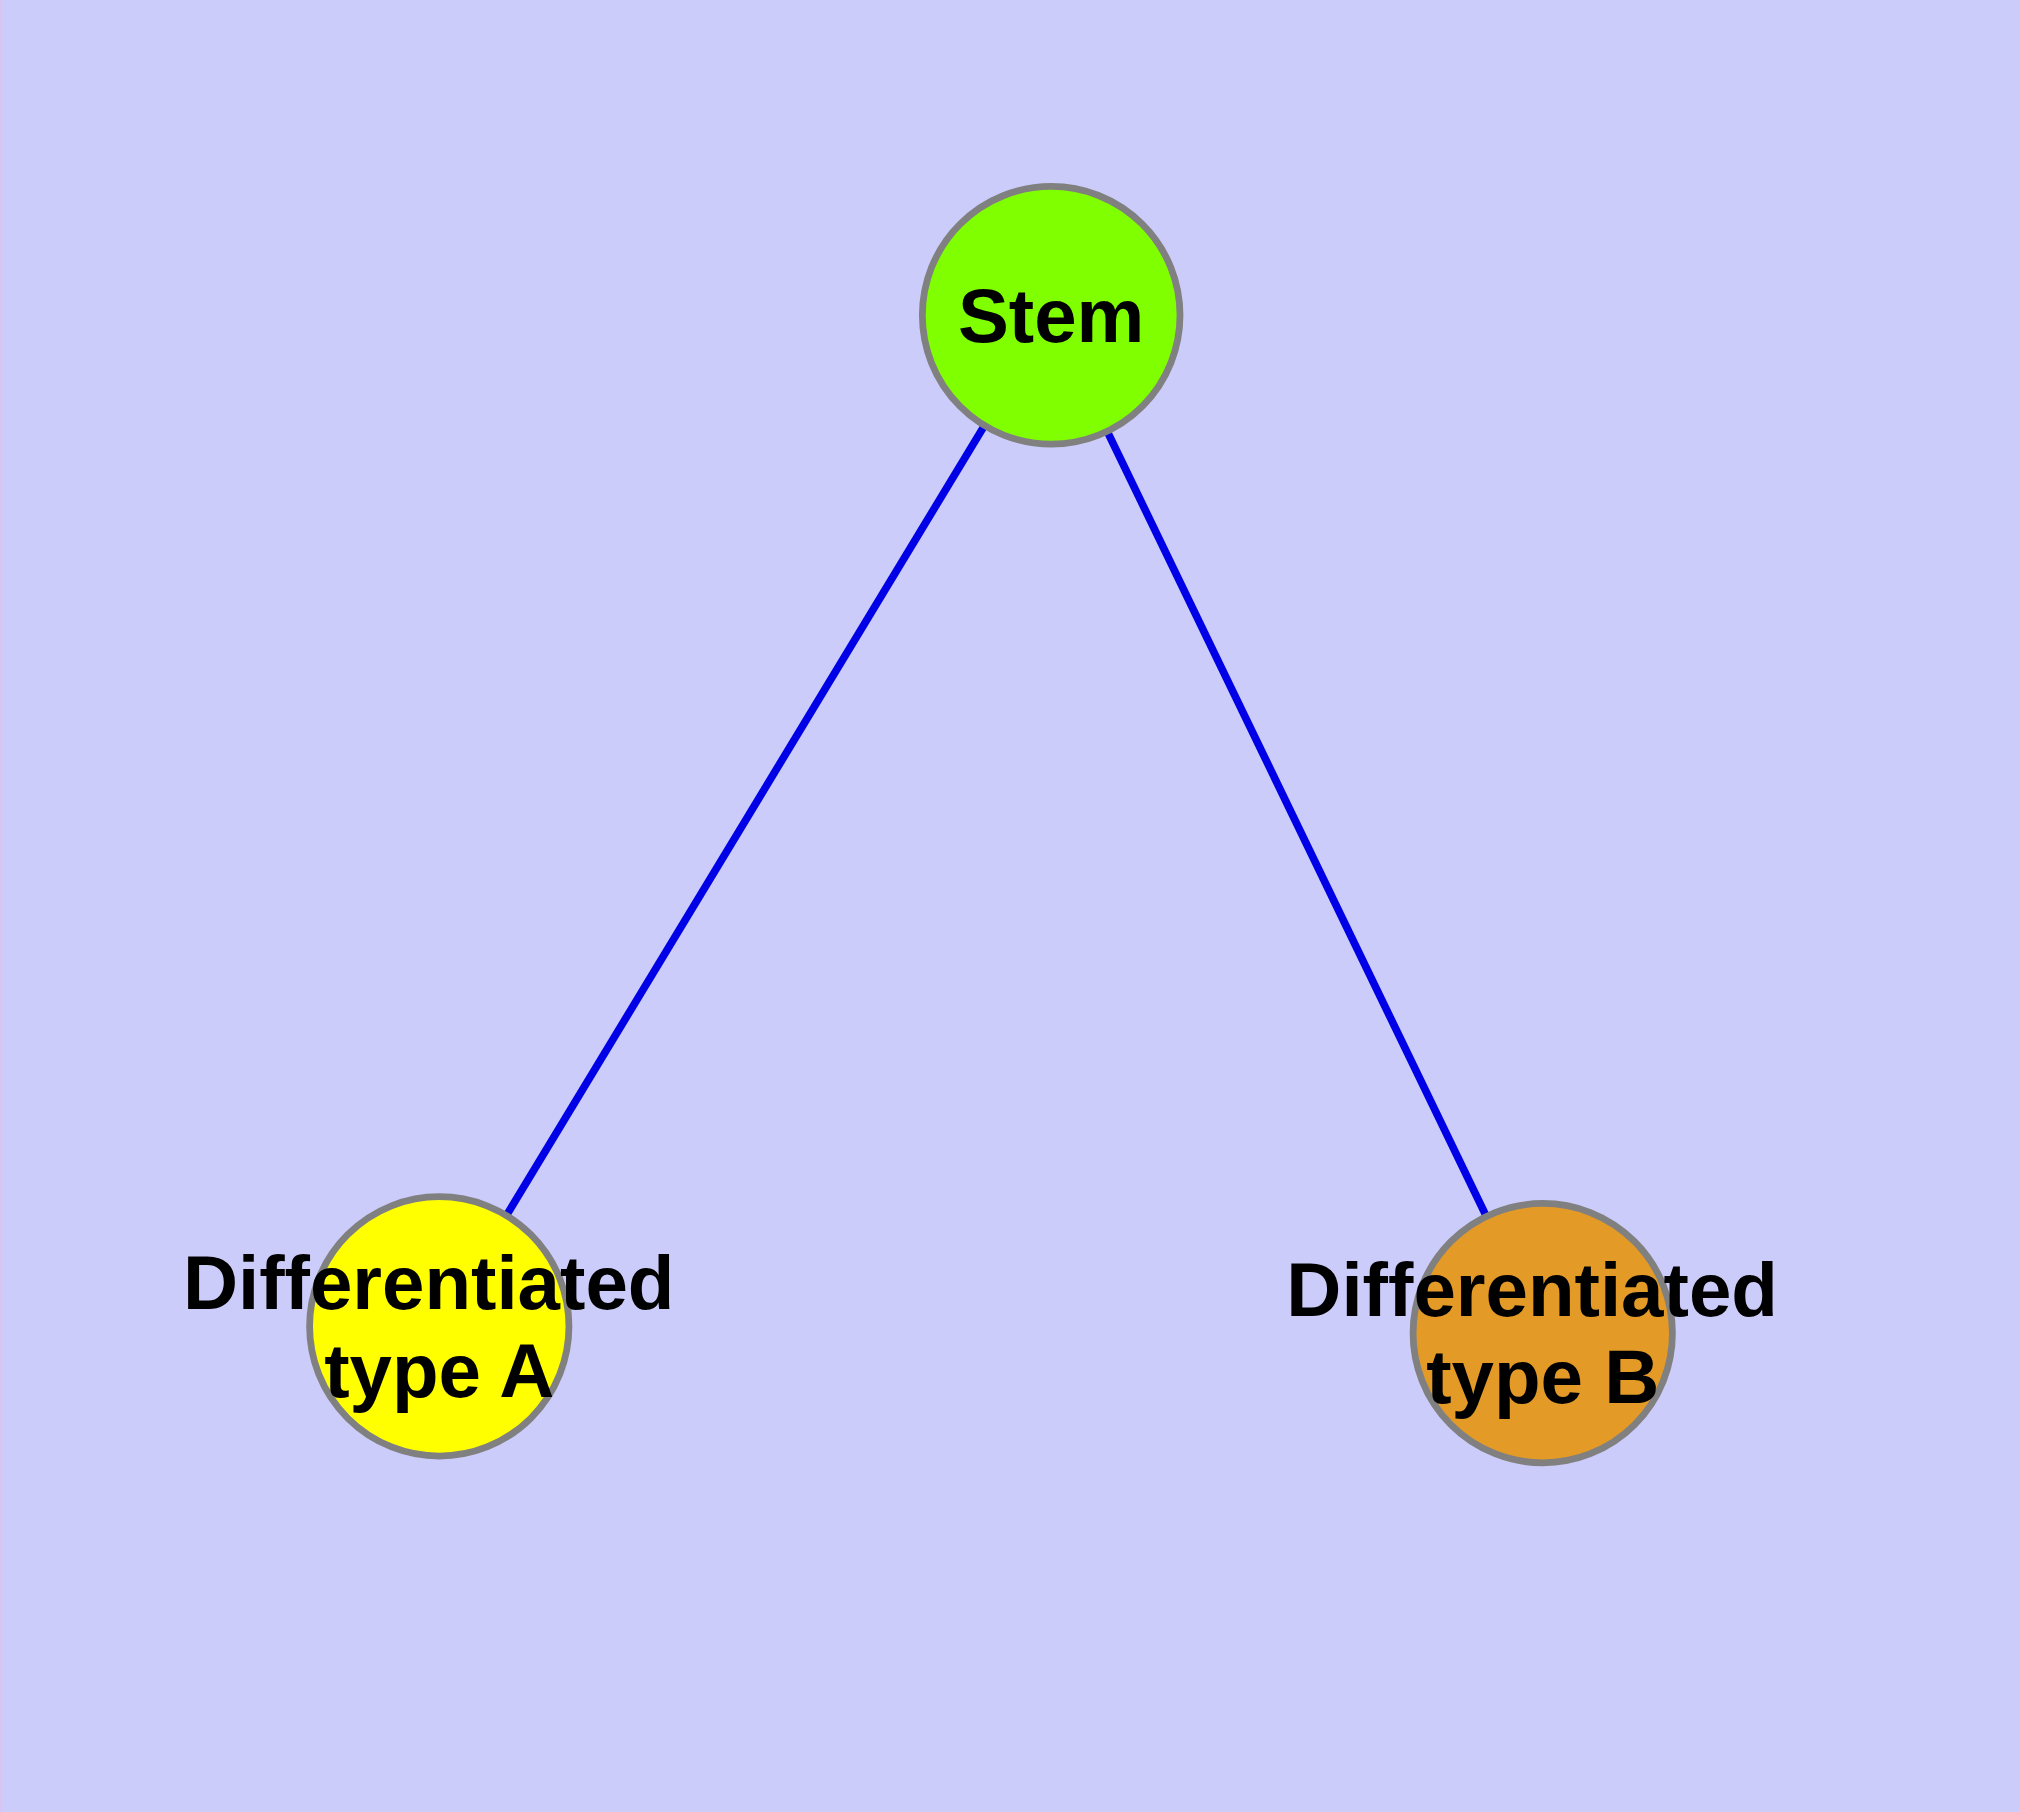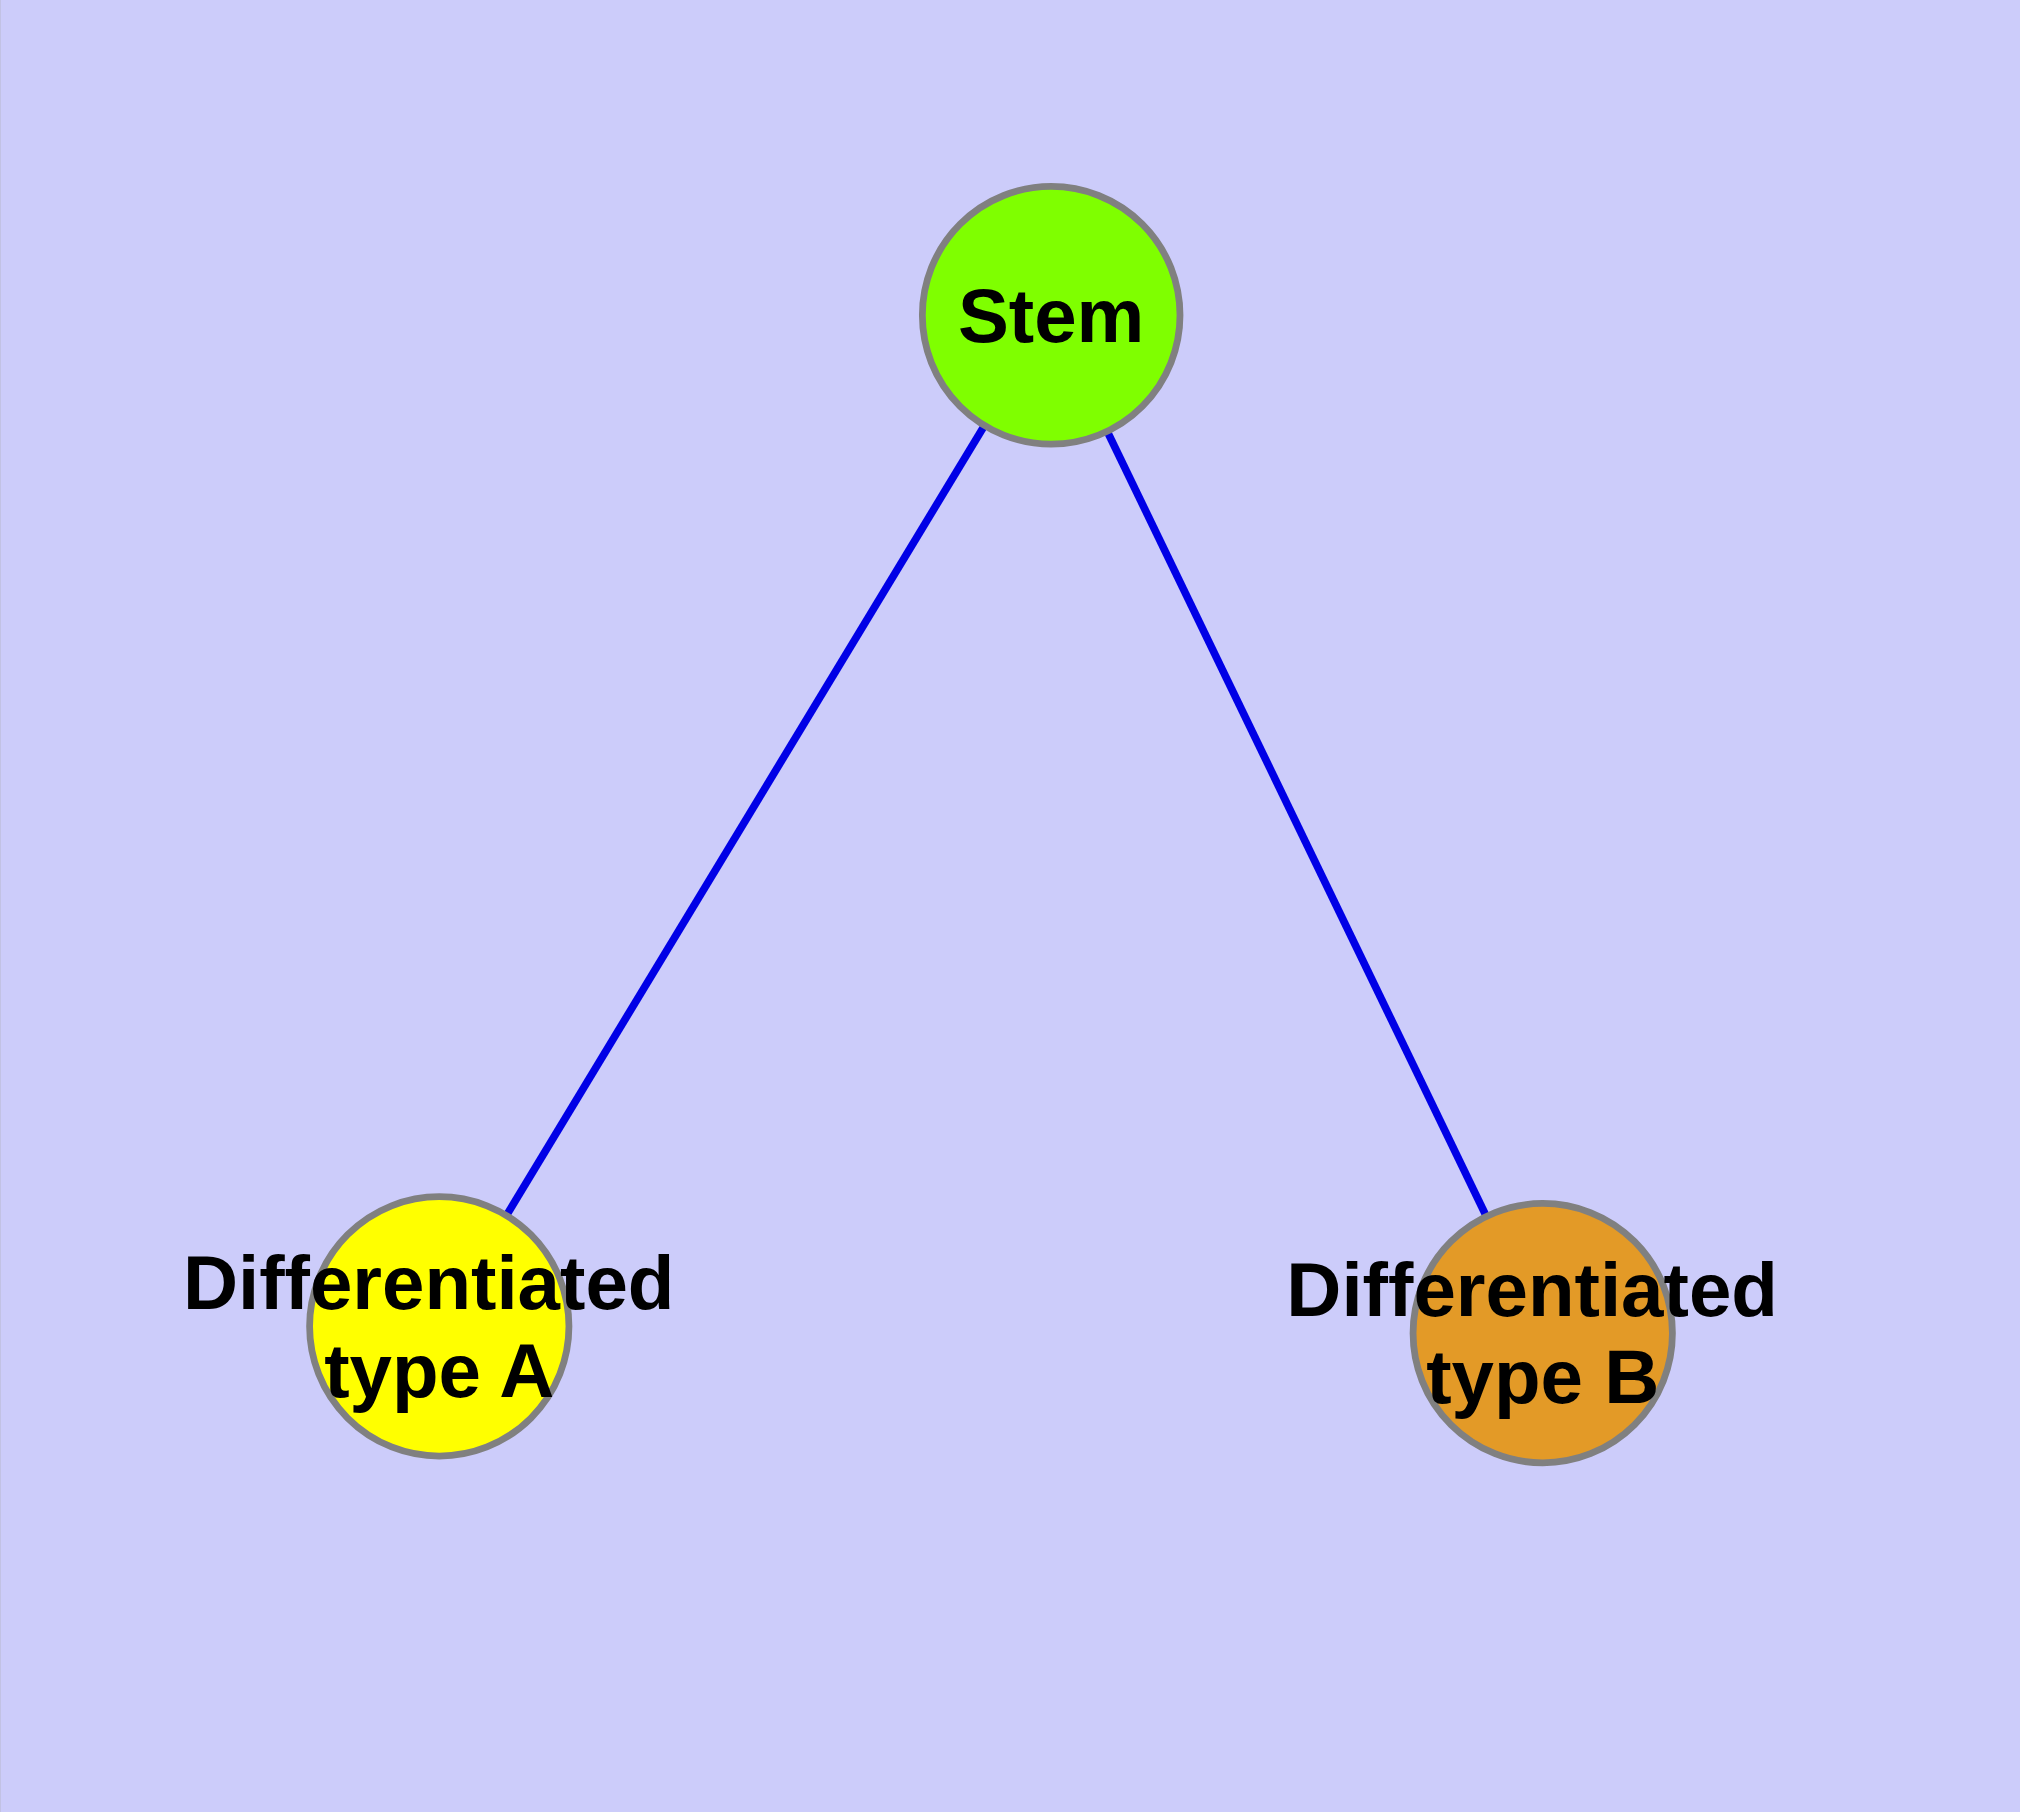--- a/index.html
+++ b/index.html
@@ -8,21 +8,21 @@
     padding: 0;
     background: #ccccfa;
   }
   body {
     font-family: "Liberation Sans", sans-serif;
   }
   #canvas {
     position: relative;
     width: 2021px;
     height: 1812px;
-    background: #a3a3a3;
+    background: #f9a8d4;
     overflow: hidden;
   }
   #graph-svg {
     position: absolute;
     top: 0;
     left: 0;
     width: 2021px;
     height: 1812px;
     display: block;
   }

